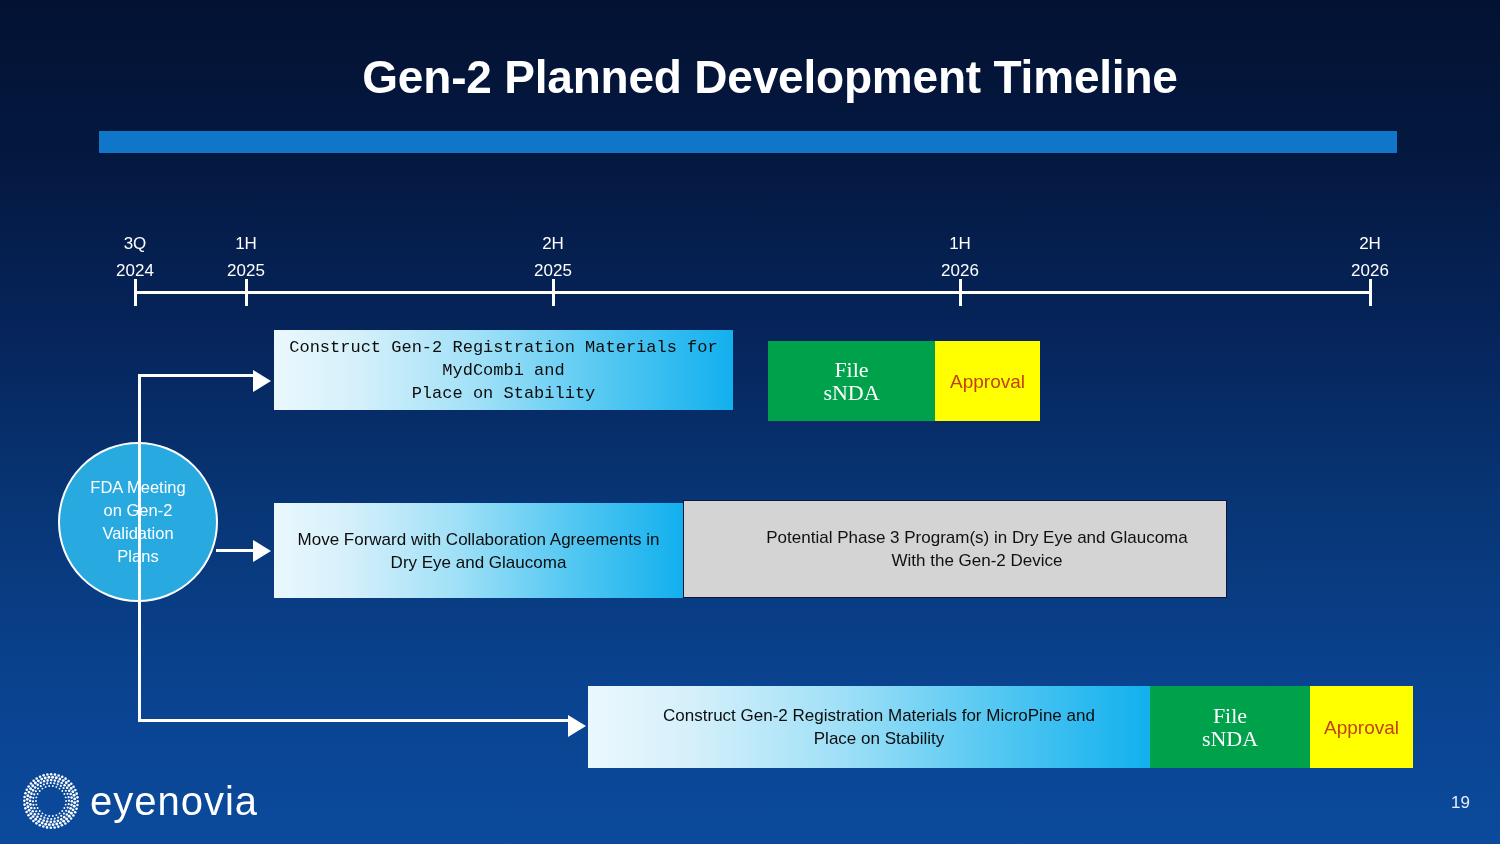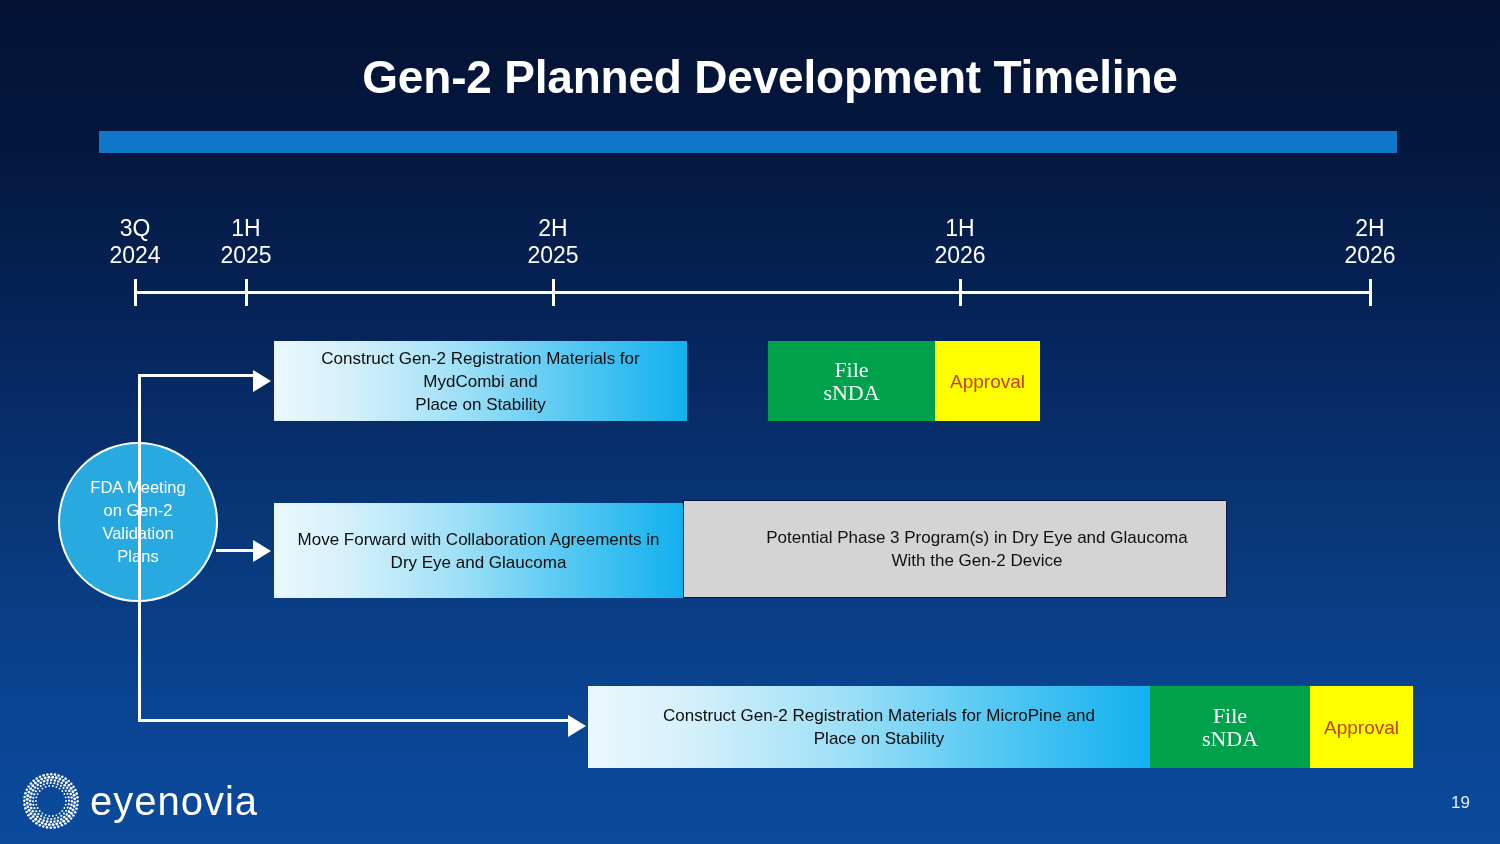--- a/index.html
+++ b/index.html
@@ -57,26 +57,26 @@
   }
   .tick {
     position: absolute;
     top: 279px;
     width: 3px;
     height: 27px;
     background: #ffffff;
   }
   .tick-label {
     position: absolute;
-    top: 215px;
+    top: 230px;
     width: 140px;
     margin-left: -70px;
     text-align: center;
     color: #ffffff;
-    font-size: 23px;
+    font-size: 17px;
     line-height: 27px;
     white-space: pre-line;
   }
 
   
   #fda-node {
     position: absolute;
     left: 58px;
     top: 442px;
     width: 160px;
@@ -211,21 +211,21 @@
       <div class="conn" style="left: 138px; top: 374px; width: 3px; height: 348px;"></div>
       <div class="conn" style="left: 138px; top: 374px; width: 117px; height: 3px;"></div>
       <div class="arrowhead" style="left: 253px; top: 370px;"></div>
       <div class="conn" style="left: 216px; top: 549px; width: 39px; height: 3px;"></div>
       <div class="arrowhead" style="left: 253px; top: 540px;"></div>
       <div class="conn" style="left: 138px; top: 719px; width: 432px; height: 3px;"></div>
       <div class="arrowhead" style="left: 568px; top: 715px;"></div>
     </div>
 
   <div id="tracks">
-      <div class="seg seg-gradient" style="position: absolute; left: 274px; top: 341px; width: 413px; height: 80px;">
+      <div class="seg seg-gradient" style="position: absolute; left: 274px; top: 330px; width: 459px; height: 80px; font-family: Liberation Mono, monospace;">
         <div class="seg-label">Construct Gen-2 Registration Materials for MydCombi and
 Place on Stability</div>
       </div>
       <div class="seg seg-green" style="position: absolute; left: 768px; top: 341px; width: 167px; height: 80px; background: rgb(0, 161, 75);">
         <div class="seg-label">File
 sNDA</div>
       </div>
       <div class="seg seg-yellow" style="position: absolute; left: 935px; top: 341px; width: 105px; height: 80px; background: rgb(255, 255, 0);">
         <div class="seg-label">Approval</div>
       </div>

